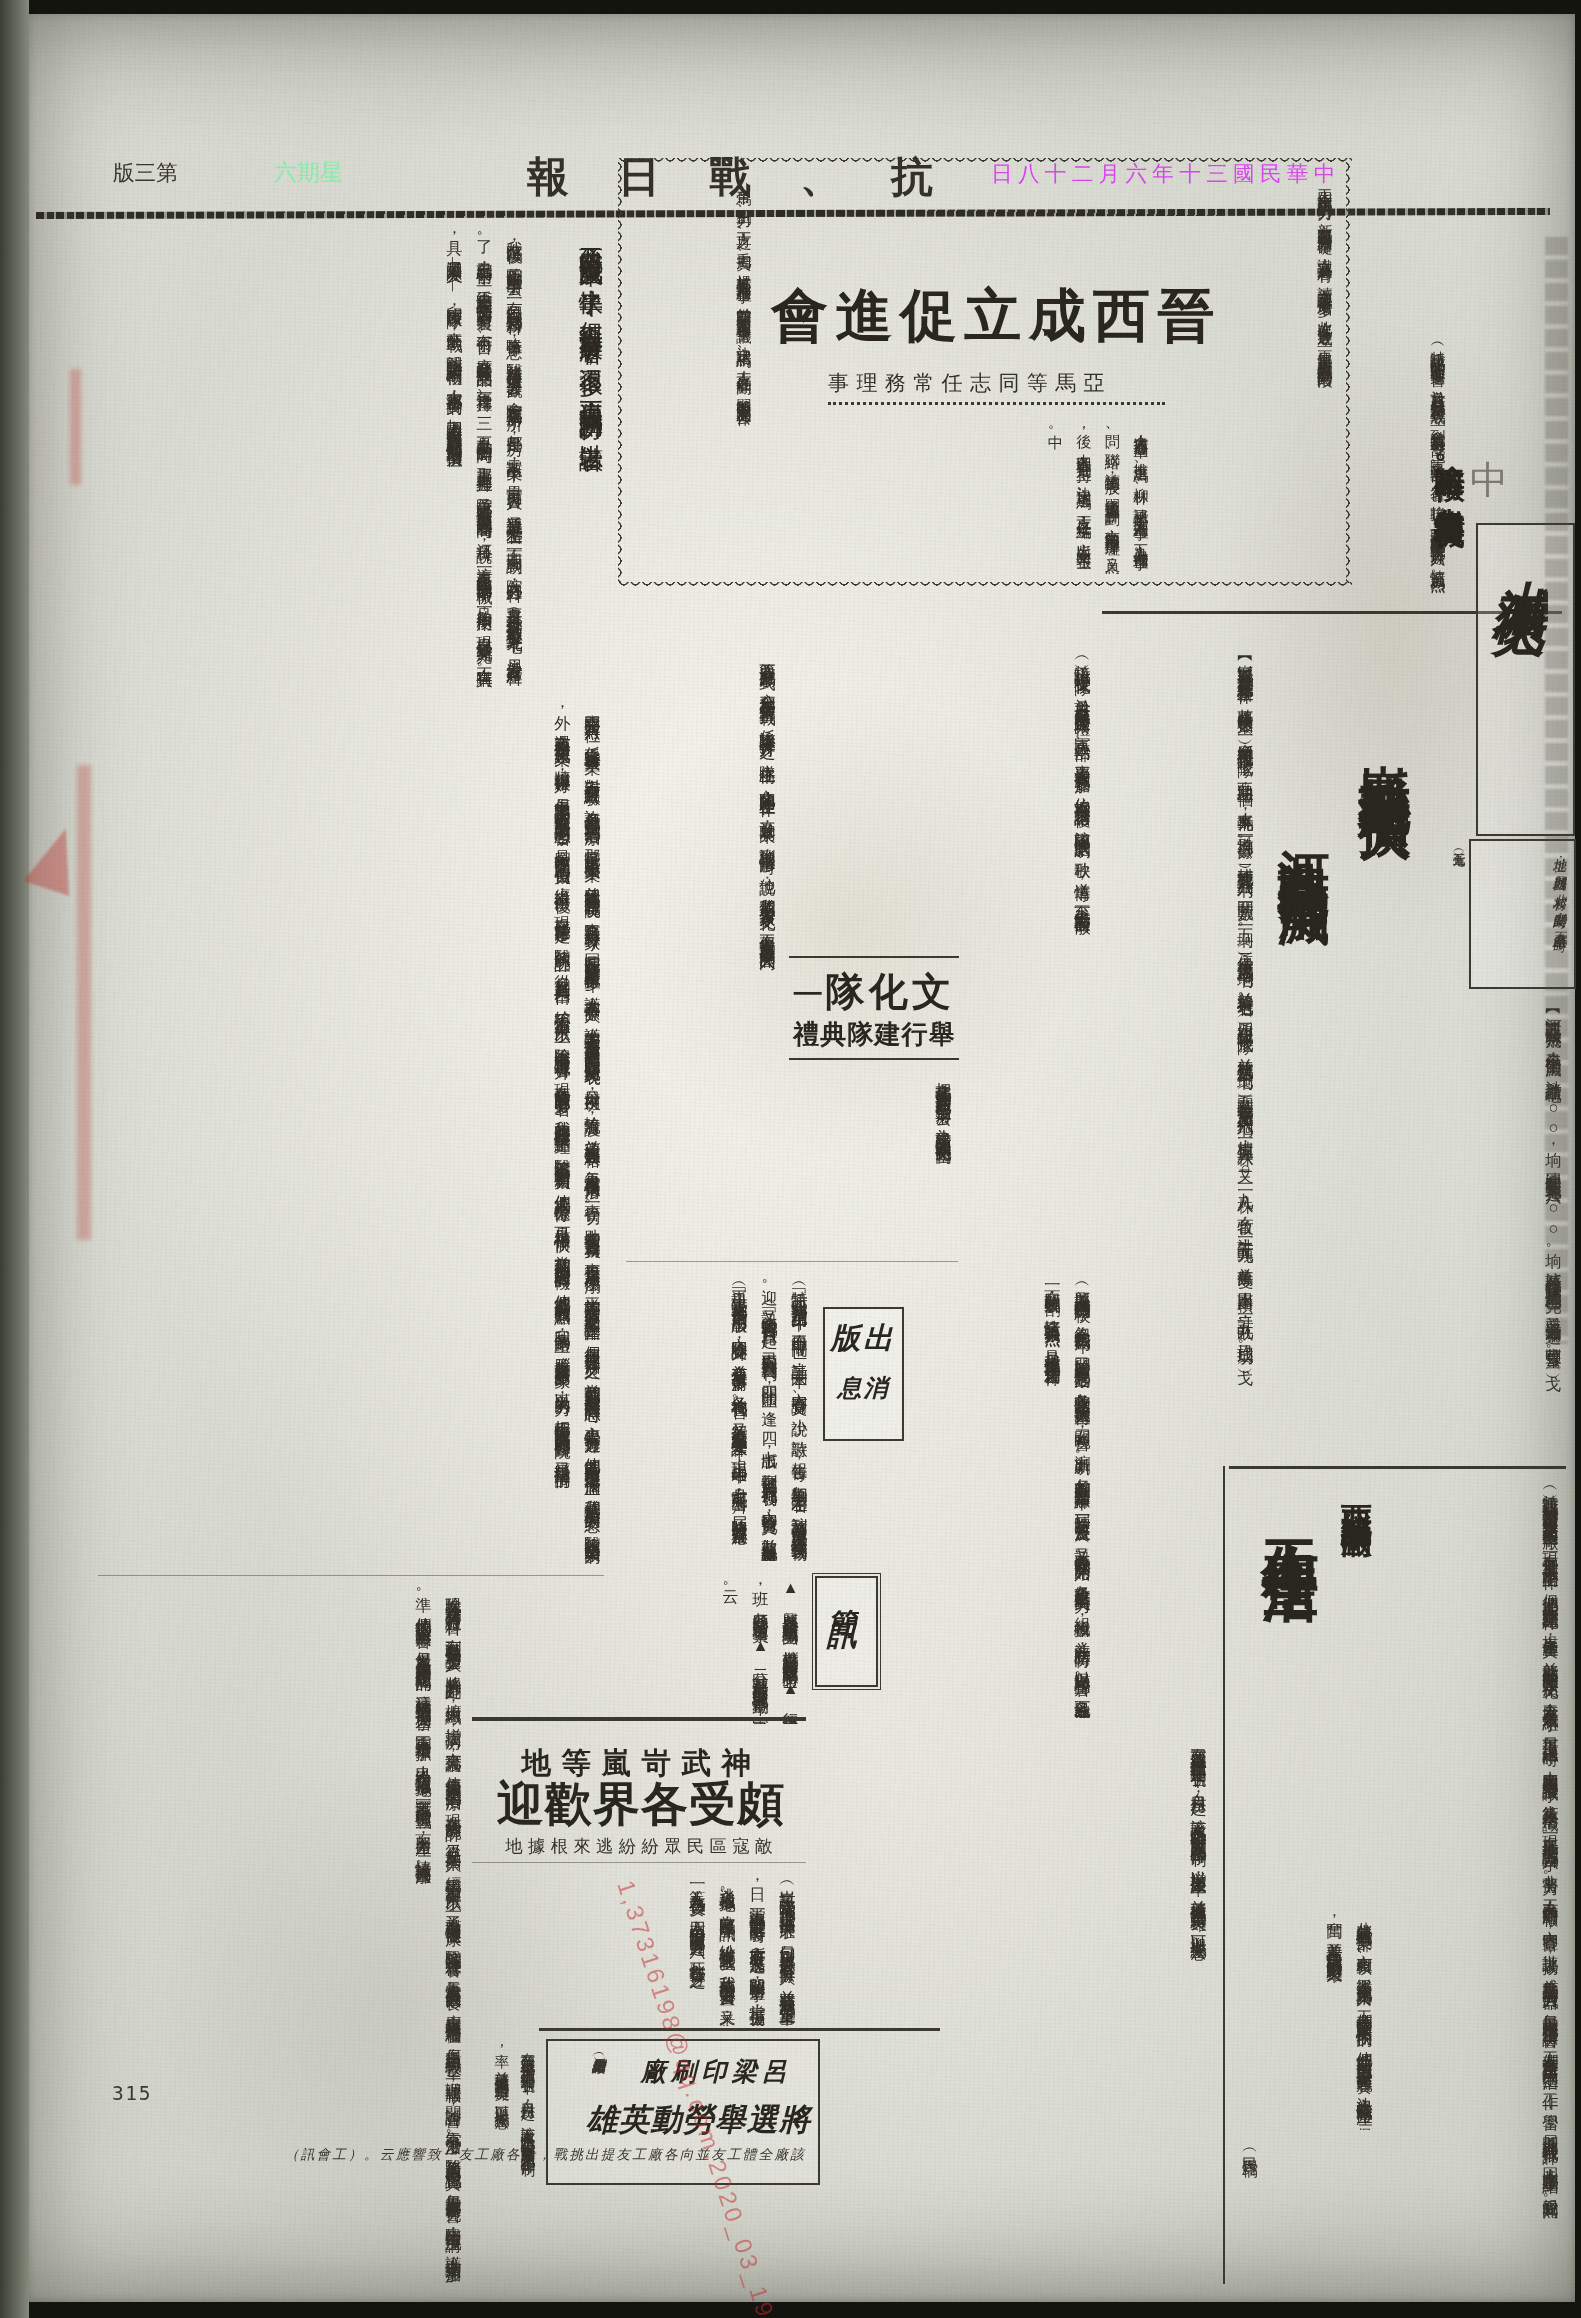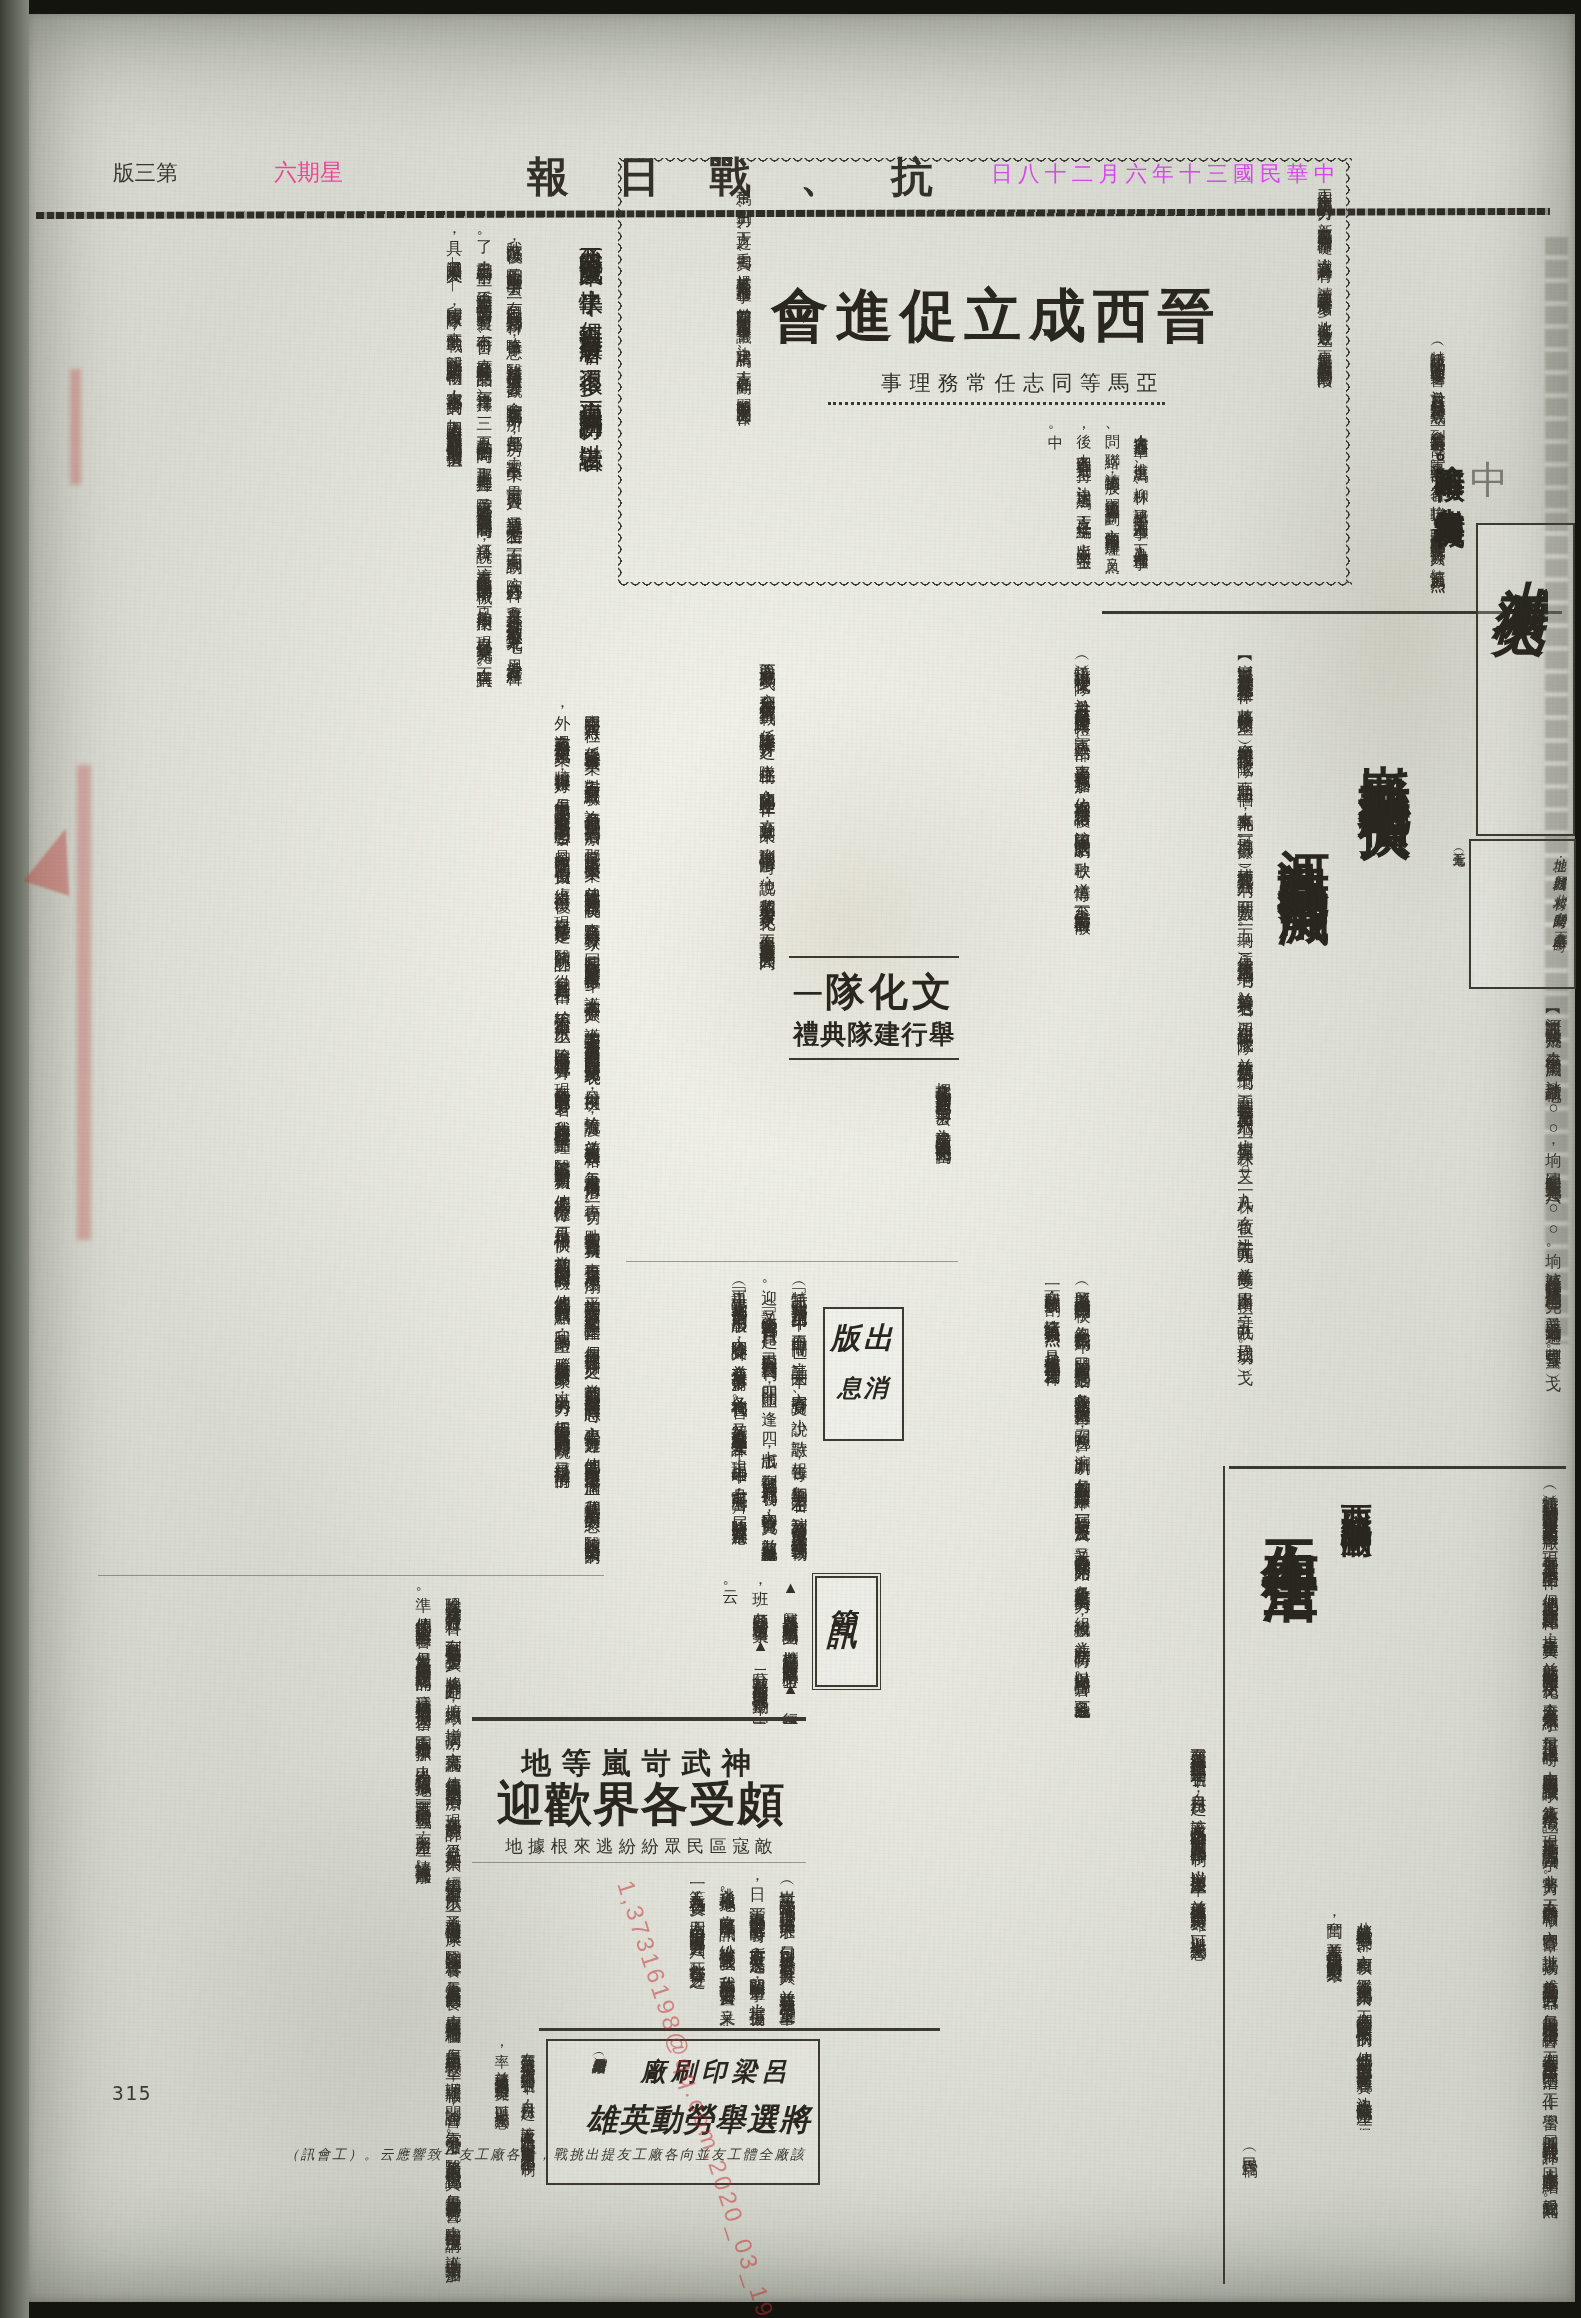--- a/index.html
+++ b/index.html
@@ -42,39 +42,39 @@
   <div class="abs frame" style="left:0;top:0;width:1582px;height:13.7px;"></div>
   <div class="abs frame" style="left:0;top:2302px;width:1582px;height:16.3px;"></div>
   <div class="abs frame" style="left:1575px;top:0;width:7.4px;height:2319px;"></div>
   <div class="abs" style="left:0;top:0;width:28.5px;height:2319px;background:linear-gradient(90deg,#3a3d34,#868b7e);"></div>
 
   <div class="abs stain" style="left:606px;top:686px;width:475px;height:475px;background:radial-gradient(ellipse at center,rgba(148,140,110,.18),rgba(0,0,0,0) 70%);"></div>
   <div class="abs stain" style="left:1213px;top:316px;width:369px;height:633px;background:radial-gradient(ellipse at center,rgba(130,126,100,.15),rgba(0,0,0,0) 70%);"></div>
   <div class="abs stain" style="left:158px;top:1740px;width:475px;height:527px;background:radial-gradient(ellipse at center,rgba(120,118,96,.12),rgba(0,0,0,0) 70%);"></div>
 
   <div class="abs rtl" style="left:113px;top:158px;font-size:21.6px;color:#3a372e;filter:blur(0.2px);">第三版</div>
-  <div class="abs rtl" style="left:274px;top:157px;font-size:23px;color:#ec4899;filter:blur(0.2px);">星期六</div>
+  <div class="abs rtl" style="left:274px;top:157px;font-size:23px;color:#86efac;filter:blur(0.2px);">星期六</div>
   <div class="abs rtl" style="left:527px;top:149px;font-size:42px;letter-spacing:49px;color:#33302a;filter:blur(0.3px);font-weight:bold;">抗、戰日報</div>
   <div class="abs rtl" style="left:991px;top:159px;font-size:21.6px;letter-spacing:5.3px;color:#d946ef;filter:blur(0.2px);">中華民國三十年六月二十八日</div>
   <div class="abs scribble" style="left:36px;top:210px;width:1514px;"></div>
 
   <div class="abs v bodytext" style="left:538px;top:228px;width:70px;height:462px;font-size:24px;line-height:35px;color:#2c2922;">晉西北手術醫院成立以來，快半年了：但社會人士對它有一般了解者，還不很多，這裏僅把我一日訪問所得，以告讀者。</div>
   <div class="abs v bodytext" style="left:98px;top:228px;width:431px;height:462px;">我進院以後，院長剛好因事出去了，有一位同志引我到醫務科，略事休息，醫務科汪科長便引導去參觀。全院暫有病房二十所，都是民房，零散不集中，最高可容百人，普通記錄是七十左右。一面走一面談到，院內共分三科，主要是外科（外科病人佔總數百分之九十七），另外還有婦產科，內科比較是次要的了。走着已到手術室，手術室是設在三間打通了的新石窰裏，有手術台、麻醉台及各種內藥品，每逢禮拜一、三、五是動手術的時間，那天正是禮拜五，院子裏已經走來了兩個傷員等候着時間。汪科長說，這裏有一套比較完全的手術器械，足夠一般使用，現在只缺愛克斯光，正在購買。據說這套手術用具，還是國際友人——印度醫療隊，來華助戰，離明之時贈給了的禮物，大家都很珍貴的，加上國際友人對傷員解放勝利的熱情與期望共價值。</div>
   <div class="abs v bodytext" style="left:98px;top:702px;width:509px;height:865px;">專門醫生共有八位，係延安醫科大學畢業，對手術有豐富經驗，許多傷員都得到了完善的治療。邵院長是廣東中山大學畢業，曾任國際和平醫院副院長，李醫生乃外科專家，同院長同在廣東新建醫院工作多年。護士共有四十餘人，護士的主要工作是注意每個傷員在不同時間內病狀變化及表現，分日夜兩班，輪流看護，並須填寫盤鈕表格，每天彙報各傷員情形，專管一切。助士相當于普通勤務員，專管傷員起居大小便溺，平均每間病房有一個助士和一個護士陪伴。一個傷員往往住三四個月之久，當我們看到那些因傷殘廢的同志時，心裏覺得十分難過，他們為國家為民族流了最後一滴血，我們應當給予最大的安慰。醫院的生活是緊張的，除了醫療工作以外，還有政治學習與文化娛樂，牆報辦得很好，傷員中識字的人在休養中也幫助不識字的同志學習。是腳部中彈已化膿的一位傷員，經過手術以後，現在已能起床行走了。醫院的統計：從一月起到六月二十四日，給手術治療在一百六十以上，除去因傷勢過重犧牲者外，現在共治癒出院的已有多名。我走的時候已經快十二點鐘了，醫院還不斷的增加新傷員，他們人雖然十分忙碌，可是精神很愉快，當我們到他的病房經過的時候，他們都微笑着向我們點頭，我回去的路上，腦子裏保留着很好的印象。以更大的努力，把手術醫院辦成晉西北的模範醫院，已經是指日可待的了。</div>
   <div class="abs rule-h-light" style="left:98px;top:1575px;width:506px;"></div>
   <div class="abs v bodytext" style="left:127px;top:1584px;width:341px;height:699px;">除現在又添設女科外另給一五官科，有到職各位醫長和護士多人，將來的計劃是：擴大組織，增設病房，充實設備，使傷病員得到更完全的治療。現在共治癒的統計：從二月起共二十四人，經手術治療者在一百六十以上。為了幫助傷員恢復健康，醫院特別注意營養，每天彙報各傷員的飲食，廚房裏經常預備着細糧。傷員自己組織了救亡室，辦理牆報，開討論會，空氣十分活潑。醫務人員的學習也極認真，每星期有業務研究會，由醫生輪流主講，護士助士均須參加，以提高技術水準。他們的物質生活雖然艱苦，但是為革命服務的精神始終是飽滿的，這種精神值得我們每一個人學習。匪軍到處搶糧抓丁，人民紛紛逃入我根據地，我軍民一面積極備戰，一面努力生產，情緒極為高漲云。</div>
 
   <div class="abs wave-h" style="left:618px;top:158px;width:734px;"></div>
   <div class="abs wave-h" style="left:618px;top:582px;width:734px;"></div>
   <div class="abs wave-v" style="left:618px;top:161px;height:422px;"></div>
   <div class="abs wave-v" style="left:1346px;top:161px;height:422px;"></div>
 
   <div class="abs v bodytext" style="left:1160px;top:177px;width:179px;height:392px;font-size:15.3px;line-height:28.5px;">工作同志半年以來的努力，新文字運動已有相當基礎，識字班遍及各村，讀新文字課本者日漸增多，此次促進會之成立，更使運動走上有組織有計劃的階段。</div>
   <div class="abs rtl hl" style="left:770px;top:278px;width:453px;font-size:57px;letter-spacing:7.4px;text-align:center;">晉西成立促進會</div>
-  <div class="abs rtl" style="left:828px;top:369px;width:337px;font-size:21px;letter-spacing:7.4px;text-align:right;color:#33302a;filter:blur(0.2px);border-bottom:3.2px dotted #3a382f;padding-bottom:5.3px;">亞馬等同志任常務理事</div>
+  <div class="abs rtl" style="left:828px;top:369px;width:337px;font-size:21px;letter-spacing:7.4px;text-align:left;color:#33302a;filter:blur(0.2px);border-bottom:3.2px dotted #3a382f;padding-bottom:5.3px;">亞馬等同志任常務理事</div>
   <div class="abs v bodytext" style="left:765px;top:422px;width:390px;height:152px;font-size:15.3px;line-height:28.5px;">大會通過簡章，推選出馬、柳林、諸風起等十五人為理事，五人為候補理事。組織決定分顧問、聯絡、讀物等三股，嗣後通過工作計劃，交由常務理事辦理。又息：大會結束後，由各理事分別主持，決定均選馬、方正之任主編，出版新文字報，一切工作正進行中。</div>
   <div class="abs v bodytext" style="left:626px;top:177px;width:132px;height:397px;font-size:15.3px;line-height:28.5px;">帝馬、劉正力、方正之、毛賓周、楊林等五人為常務理事，並當即召開第一次常務理事會議，決定聘請馬、方正之任顧問，嗣後即分頭展開工作云。</div>
   <div class="abs v bodytext" style="left:1363px;top:337px;width:89px;height:399px;font-size:15.3px;line-height:28.5px;">（特訊）醞釀已久的新文字促進會，於六月八日在興縣某村正式成立，到會代表有區司令部、軍區政治部、行署、抗聯、文聯及教育處各機關學校代表共百餘人，情況至為熱烈。</div>
 
   <div class="abs rule-h" style="left:1102px;top:611px;width:460px;"></div>
   <div class="abs v hl" style="left:1348px;top:723px;width:72px;height:464px;font-size:52px;line-height:72px;letter-spacing:6.3px;">嵐縣耕地面積擴大</div>
   <div class="abs v hl" style="left:1267px;top:808px;width:72px;height:464px;font-size:52px;line-height:72px;letter-spacing:6.3px;">河曲熟荒全部消滅</div>
   <div class="abs v bodytext" style="left:1103px;top:650px;width:157px;height:812px;">【嵐縣訊】嵐縣於五月底總結春耕工作，茲將春耕收穫如下：（一）全縣組織了代耕隊一一七隊，「互助組」三二個，水車九輛，可澆垧一百餘。（二）耕地總數八八一五八坰，開荒數一○五一坰。（三）優待抗屬代耕地三二七坰，並給貸糧七七石。（四）組織代耕隊一七八隊，並給抗屬代耕三二一七坰。（五）開荒較去年底新增加至二八六七垧，植樹一五三六株，又三○九一八株；畜牧：計牛一三五九頭，羊萬餘隻；水田面積：計二一五九畝，均已成功。（戈）</div>
   <div class="abs v bodytext" style="left:1441px;top:1003px;width:127px;height:453px;">【河曲訊】河曲全縣熟荒，今年已全部消滅，計新增耕地二○○○垧，連同去年開熟荒地共達一八○○○垧。該縣各村代耕隊代耕抗屬土地均已種完，並已普遍鋤過頭遍，豐收可望云。（戈）</div>
 

